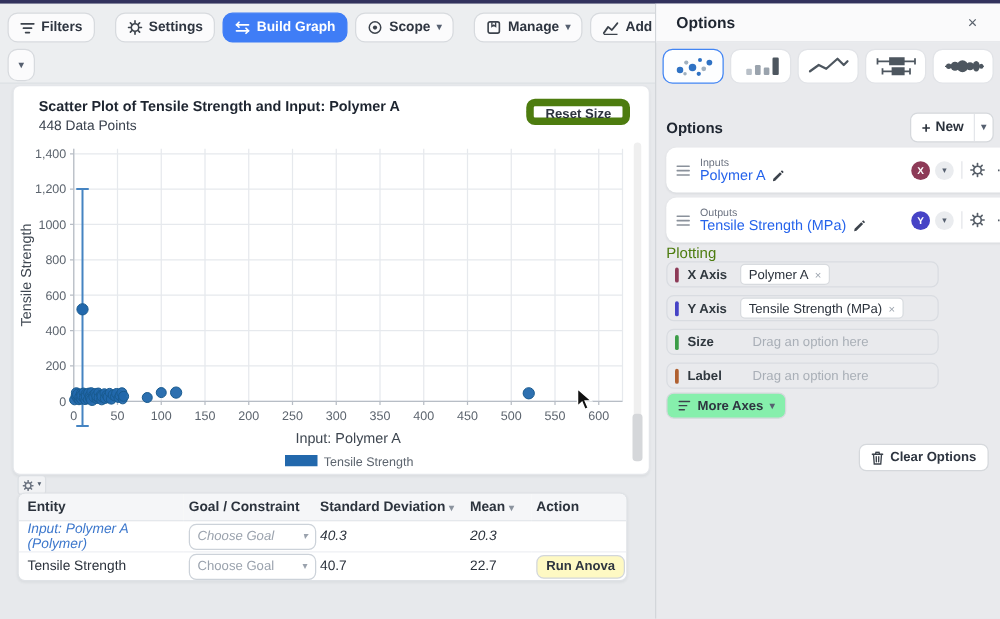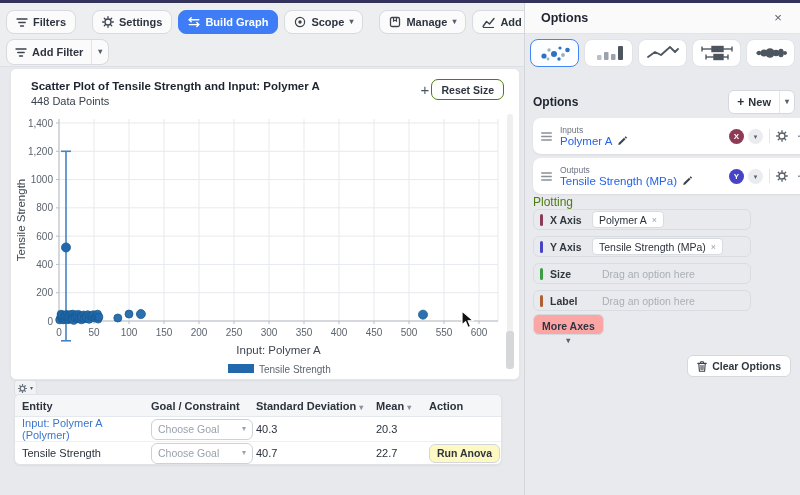--- a/index.html
+++ b/index.html
@@ -23,39 +23,39 @@
   .split .seg + .seg{border-left:1px solid #e2e4e8;padding:0 6px;}
   .ic{flex:0 0 auto;display:block;}
   
   .chart-card{left:10px;top:68px;width:508px;height:310px;background:#fff;border:1px solid #e4e6ea;
               border-radius:6px;box-shadow:0 1px 2px rgba(20,30,40,.05);}
   .cc-title{position:absolute;left:20px;top:11px;font-size:11.5px;font-weight:700;color:#1e2530;}
   .cc-sub{position:absolute;left:20px;top:26px;font-size:11px;color:#39414d;}
   .cc-zoom{position:absolute;top:12px;width:18px;height:18px;border:none;background:transparent;
            color:#4b5560;font-size:15px;line-height:18px;text-align:center;padding:0;cursor:pointer;}
   .cc-reset{position:absolute;right:15px;top:10px;height:21px;padding:0 9px;background:#fff;
-            border:1px solid #4d7c0f;border-radius:7px;font-size:10.5px;font-weight:600;color:#2e3540;cursor:pointer;}
+            border:6px solid #4d7c0f;border-radius:7px;font-size:10.5px;font-weight:600;color:#2e3540;cursor:pointer;}
   #plot{position:absolute;left:0;top:38px;}
   #plot text.tick{font-size:10px;fill:#5c646e;font-family:"Liberation Sans",sans-serif;}
   #plot text.axis-title{font-size:11.5px;fill:#3e4650;font-family:"Liberation Sans",sans-serif;}
   .scrollbar{position:absolute;right:6px;top:45px;width:6px;height:255px;background:#efefef;border-radius:3px;}
   .scroll-thumb{position:absolute;left:-1px;bottom:0;width:8px;height:38px;background:#d5d7da;border-radius:3px;}
   
   .mini-gear{left:14px;top:380px;display:inline-flex;align-items:center;gap:3px;height:12px;padding:1px 3px;
              background:#f1f2f4;border:1px solid #dcdfe3;border-radius:3px;cursor:pointer;color:#6b7380;}
   
   .stats-card{left:14px;top:394px;width:486px;background:#fff;border:1px solid #dfe2e6;border-radius:6px;
               box-shadow:0 1px 2px rgba(20,30,40,.05);overflow:hidden;}
   table.stats{border-collapse:collapse;width:100%;table-layout:fixed;}
   table.stats th{background:#f5f6f8;border-bottom:1px solid #e5e8ec;height:21px;
                  font-size:11px;font-weight:700;color:#2c333d;text-align:left;padding:0 0 0 4px;}
   table.stats th:first-child{padding-left:7px;}
   table.stats td{height:22px;font-size:11px;color:#2b323c;padding:0 0 0 4px;border-top:1px solid #eef0f3;}
   table.stats td:first-child{padding-left:7px;}
-  table.stats tr:first-child td{border-top:none;}
+  table.stats tr:first-child td{border-top:none;font-style:italic;}
   .entity-link{color:#3c77cc;}
   .sel{display:inline-flex;align-items:center;justify-content:space-between;width:88px;height:19px;
        border:1px solid #ccd2d9;border-radius:6px;padding:0 6px;font-size:10.5px;color:#9aa2ad;
        background:#fff;cursor:pointer;}
   .sel .caret{color:#9aa2ad;}
   .sort-caret{font-size:8px;color:#8b939e;margin-left:3px;}
   .run-btn{height:19px;padding:0 7px;background:#fef9c3;border:1px solid #d2d6db;border-radius:6px;
            font-size:10.5px;font-weight:600;color:#2e3540;cursor:pointer;}
   
   .panel{left:524px;top:3px;width:276px;height:492px;background:#e9eaed;border-left:1px solid #d3d6da;}
@@ -85,22 +85,22 @@
   .plot-title{position:absolute;left:8px;top:192px;font-size:12px;font-weight:400;color:#4d7c0f;}
   .axis-row{position:absolute;left:8px;width:218px;height:21px;border:1px solid #d9dce1;border-radius:6px;
             display:flex;align-items:center;padding:0 6px;box-sizing:border-box;}
   .axis-bar{width:3px;height:12px;border-radius:2px;flex:0 0 auto;}
   .axis-label{font-size:10.5px;font-weight:700;color:#30383f;margin-left:7px;width:42px;flex:0 0 auto;}
   .chip{display:inline-flex;align-items:center;gap:5px;height:15px;background:#fff;border:1px solid #d8dbdf;
         border-radius:4px;padding:0 6px;font-size:10.5px;color:#2b323c;cursor:pointer;white-space:nowrap;}
   .chip .x{color:#9aa2ac;font-size:9px;cursor:pointer;}
   .drag-ph{font-size:10.5px;color:#a9afb7;margin-left:10px;}
   .more-axes{position:absolute;left:8px;top:311px;height:19px;display:inline-flex;align-items:center;gap:5px;
-             padding:0 8px;background:#fca5a5;border:1px solid #d5d8dc;border-radius:6px;
-             font-size:10.5px;font-weight:600;color:#2e3540;cursor:pointer;flex-direction:column;}
+             padding:0 8px;background:#86efac;border:1px solid #d5d8dc;border-radius:6px;
+             font-size:10.5px;font-weight:600;color:#2e3540;cursor:pointer;}
   .clear-btn{position:absolute;right:10px;top:352px;height:20px;display:inline-flex;align-items:center;gap:5px;
              padding:0 9px;background:#fff;border:1px solid #d5d8dc;border-radius:6px;
              font-size:10.5px;font-weight:600;color:#2e3540;cursor:pointer;}
   .new-split{display:inline-flex;height:22px;border:1px solid #d5d8dc;border-radius:6px;background:#fff;overflow:hidden;}
   .new-split .seg{display:inline-flex;align-items:center;gap:4px;padding:0 8px;font-size:11px;font-weight:600;color:#2b323c;cursor:pointer;}
   .new-split .seg + .seg{border-left:1px solid #e4e6ea;padding:0 5px;}
   .plus-g{font-size:12px;color:#2b323c;line-height:1;}
   .cursor{left:461px;top:310px;pointer-events:none;}
 </style>
 </head>
@@ -180,30 +180,20 @@
     </button>
     <div class="split">
       <div class="seg">
         
       </div>
 
     </div>
   </div>
   <div class="tb-row">
     <div class="split">
-      <div class="seg">
-        <svg class="ic" width="12" height="11" viewBox="0 0 12 11">
-            <g stroke="#3c434c" stroke-width="1.4" stroke-linecap="round">
-              <line x1="1" y1="2" x2="11" y2="2"></line>
-              <line x1="2.8" y1="5.5" x2="9.2" y2="5.5"></line>
-              <line x1="4.5" y1="9" x2="7.5" y2="9"></line>
-            </g>
-          </svg>
-        <span>Add Filter</span>
-      </div>
       <div class="seg">
           <span class="caret">▾</span>
         </div>
     </div>
   </div>
 </div>
 
 <div class="abs chart-card">
   <div class="cc-title">Scatter Plot of Tensile Strength and Input: Polymer A</div>
   <div class="cc-sub">448 Data Points</div>

